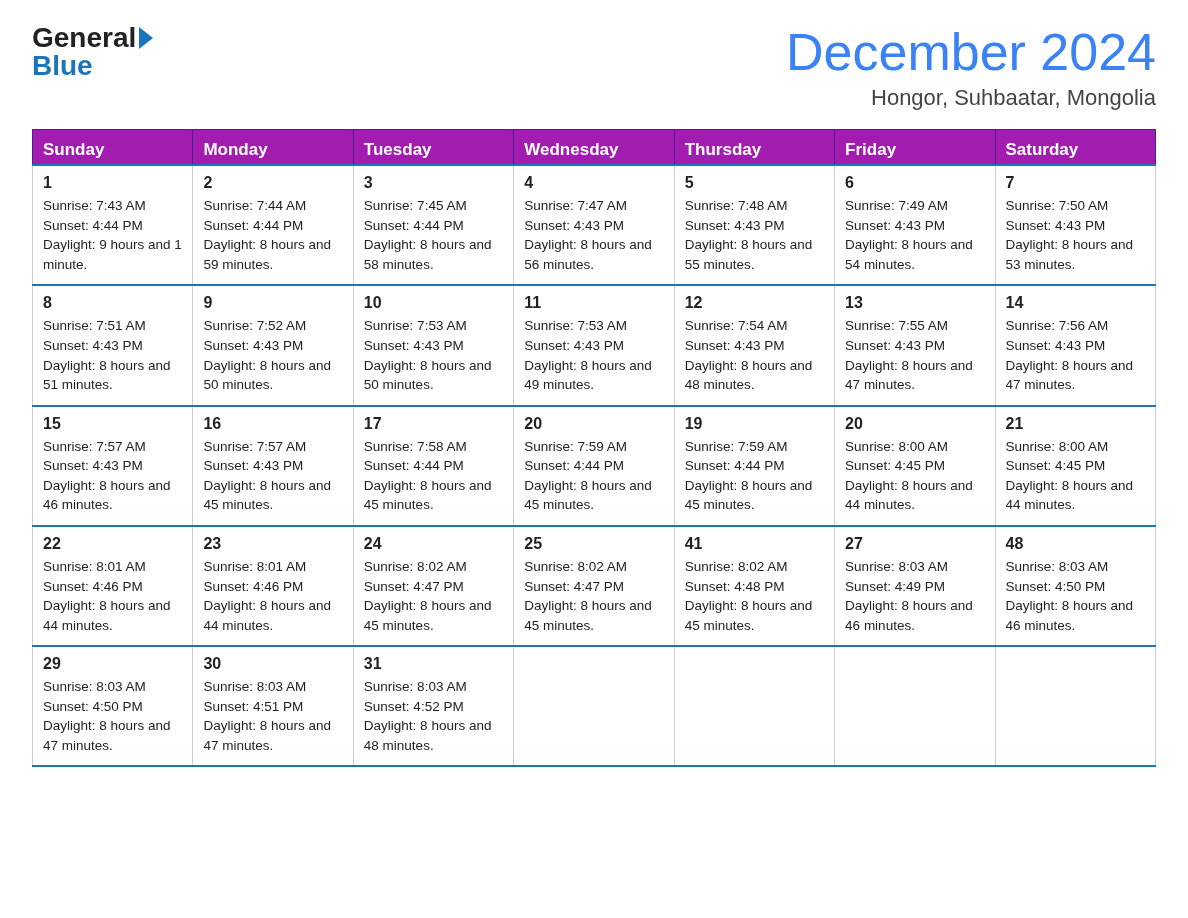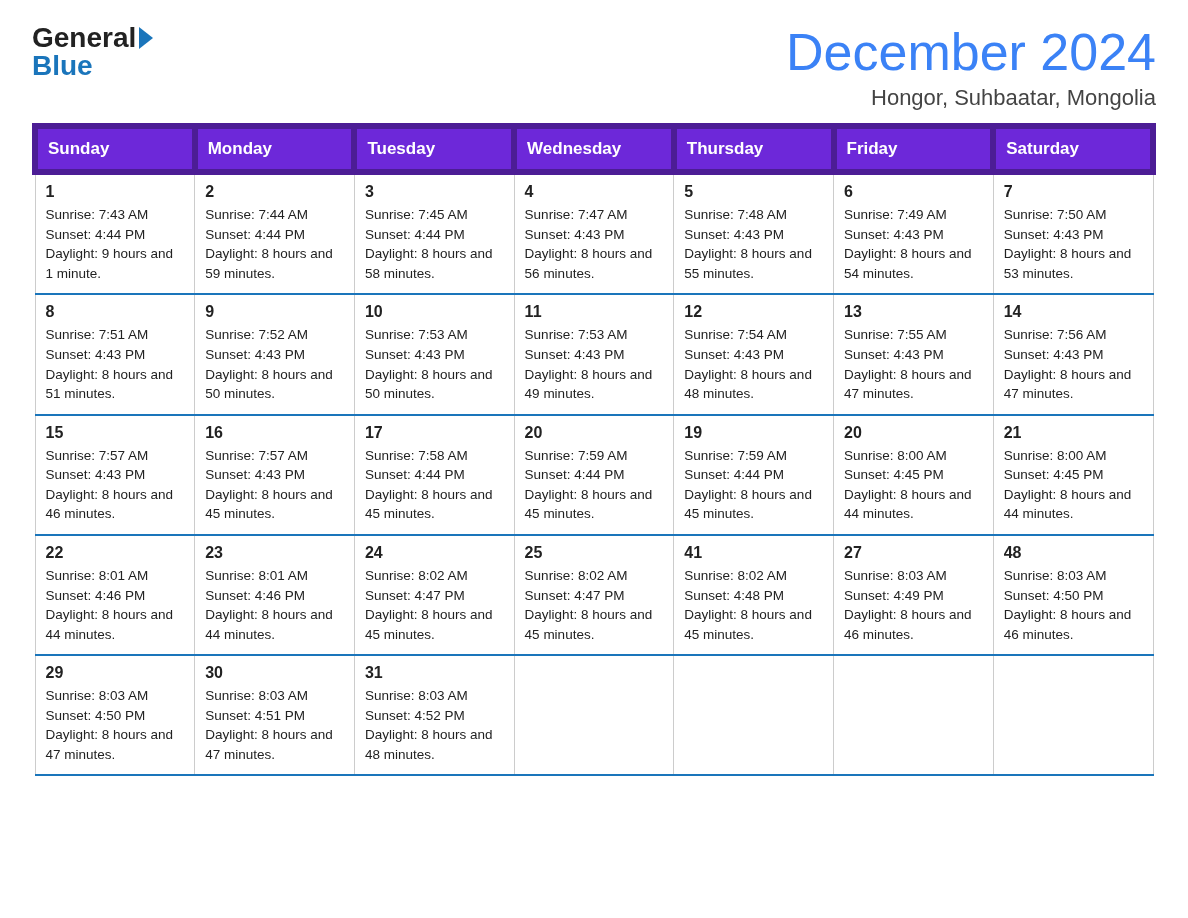--- a/index.html
+++ b/index.html
@@ -8,21 +8,21 @@
       background: #fff;
       color: #222;
       width: 1188px;
       min-height: 918px;
       padding: 24px 32px 24px 32px;
     }
     .header-row {
       display: flex;
       justify-content: space-between;
       align-items: flex-start;
-      margin-bottom: 12px;
+      margin-bottom: 18px;
     }
     .logo {
       display: flex;
       flex-direction: column;
       align-items: flex-start;
     }
     .logo-text-general {
       font-size: 28px;
       font-weight: bold;
       color: #222;
@@ -60,27 +60,27 @@
       font-size: 22px;
       color: #444;
       margin-top: 4px;
     }
     table {
       width: 100%;
       border-collapse: collapse;
       table-layout: fixed;
     }
     thead th {
-      background: #6d28d9;
+      background: #a21caf;
       color: #fff;
       font-size: 17px;
       font-weight: bold;
-      padding: 10px 10px 10px 10px;
+      padding: 10px 10px 4px 10px;
       text-align: left;
-      border: 6px solid #4c1d95;
+      border: 1px solid #4c1d95;
     }
     tbody td {
       vertical-align: top;
       padding: 8px 10px 10px 10px;
       border: 1px solid #ccc;
       border-top: 2px solid #1a75bb;
       font-size: 13.5px;
       color: #222;
       background: #fff;
       min-height: 90px;

